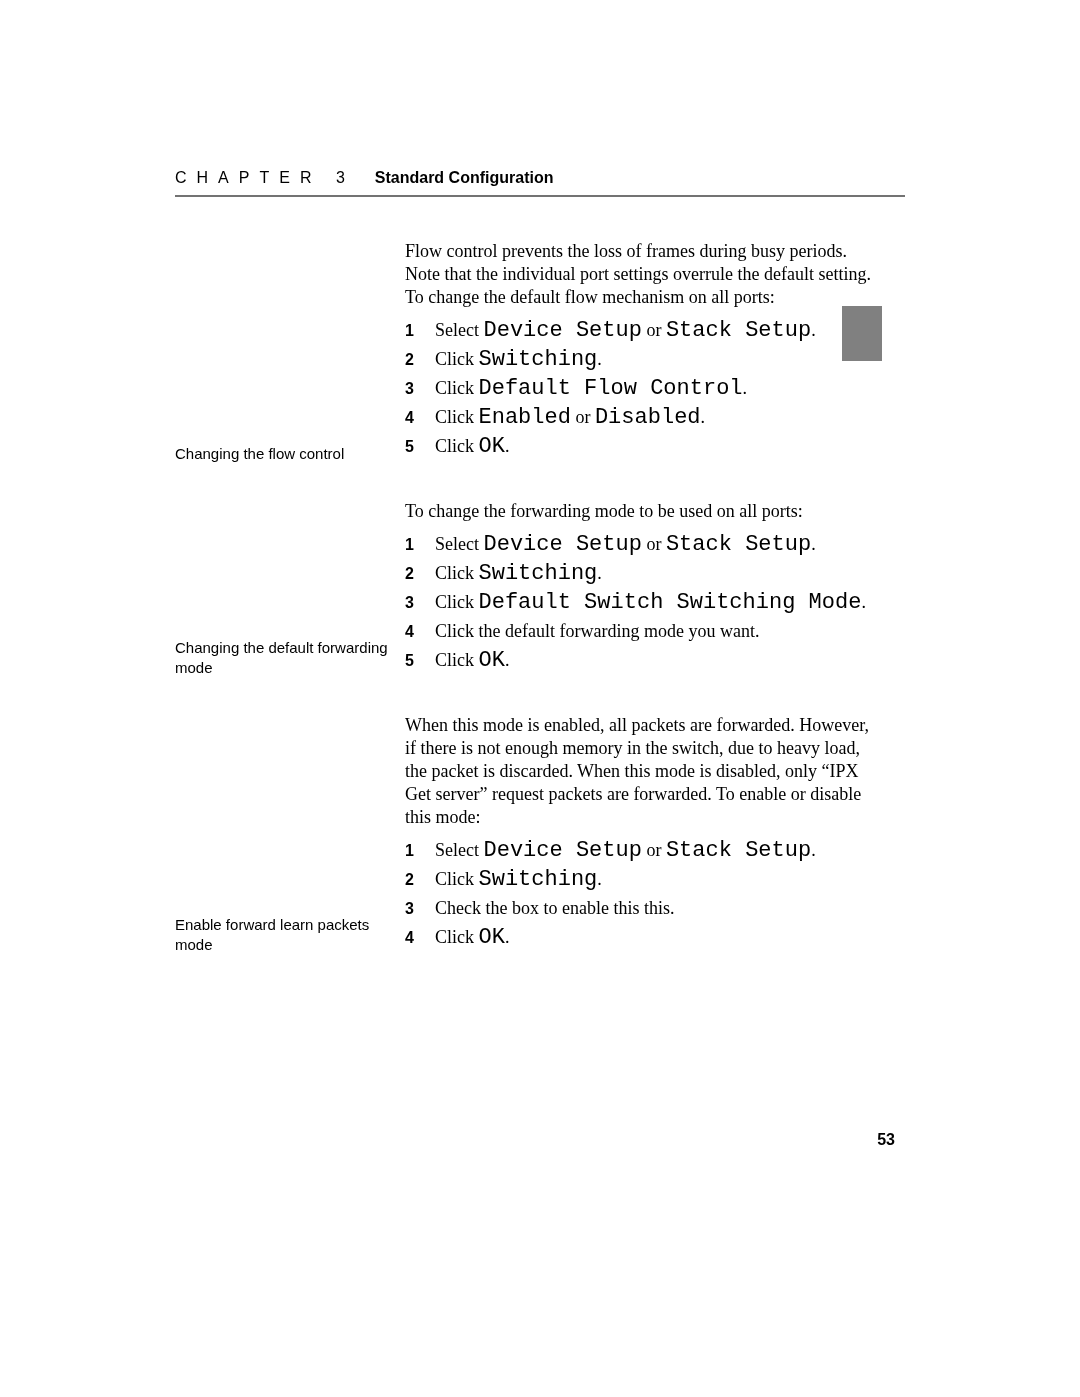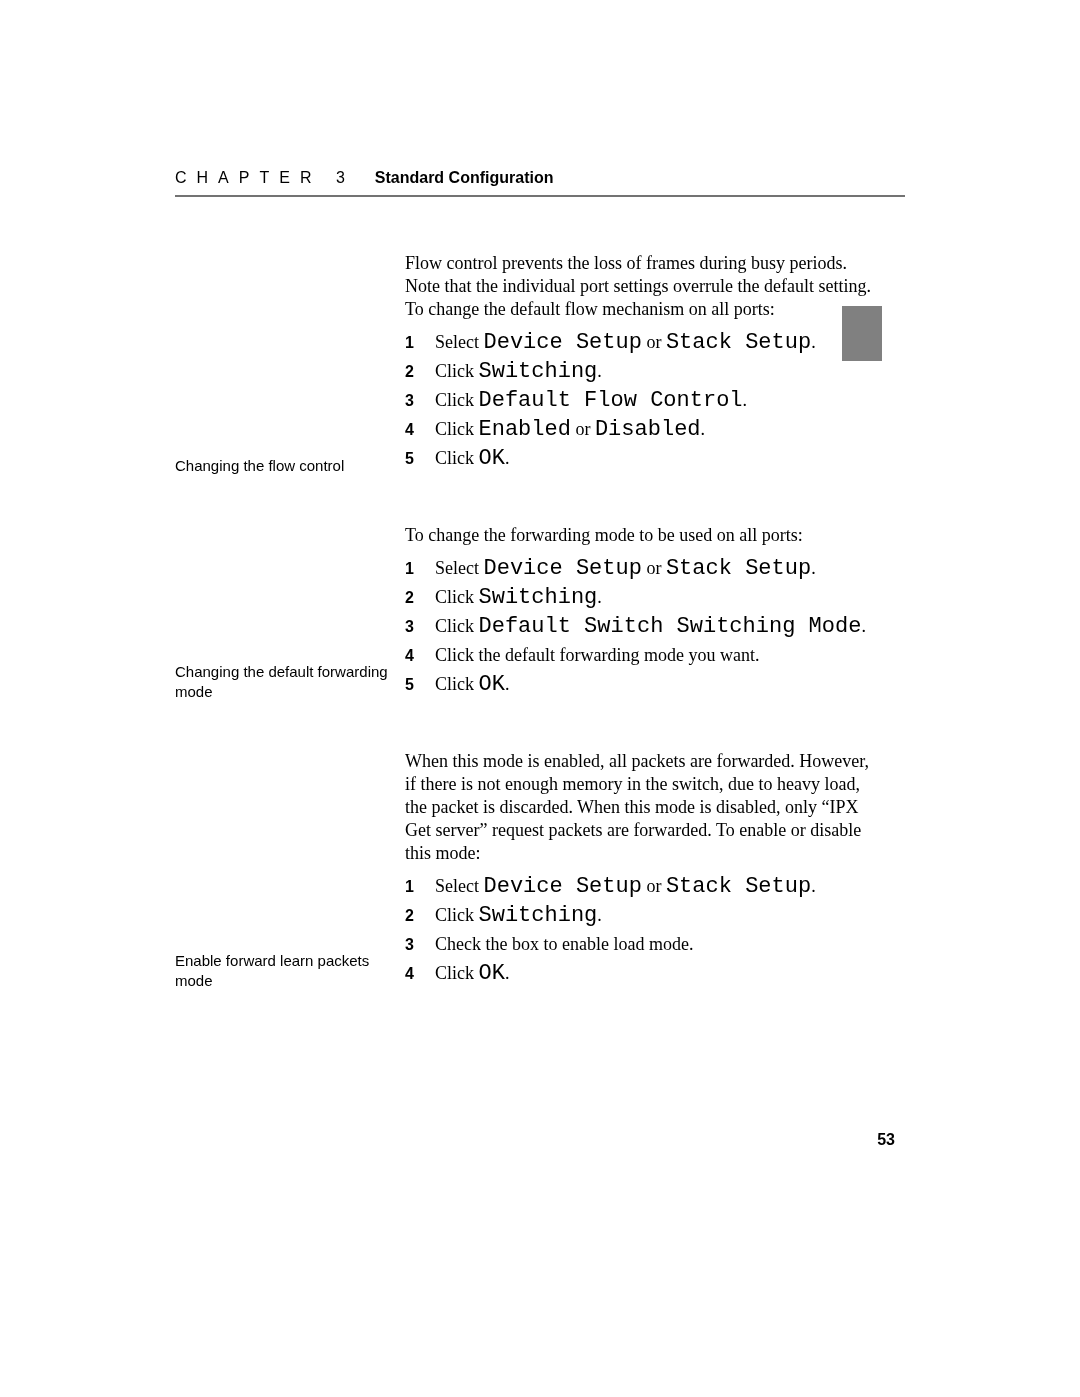--- a/index.html
+++ b/index.html
@@ -62,21 +62,20 @@
     font-family: Arial, Helvetica, sans-serif;
     font-size: 15px;
     line-height: 20px;
     flex-shrink: 0;
   }
   .body-col {
     flex: 1;
     font-family: "Times New Roman", Times, serif;
     font-size: 18px;
     line-height: 23px;
-    margin-top: 12px;
   }
   .intro {
     margin-bottom: 10px;
   }
   ol.steps {
     list-style: none;
     padding: 0;
     margin: 0;
   }
   ol.steps li {
@@ -190,21 +189,21 @@
           <li>
             <span class="step-num">1</span>
             <span class="step-text"><span>Select </span><span class="mono">Device Setup</span><span> or </span><span class="mono">Stack Setup</span><span>.</span></span>
           </li>
           <li>
             <span class="step-num">2</span>
             <span class="step-text"><span>Click </span><span class="mono">Switching</span><span>.</span></span>
           </li>
           <li>
             <span class="step-num">3</span>
-            <span class="step-text"><span>Check the box to enable load mode.</span></span>
+            <span class="step-text"><span>Check the box to enable this this.</span></span>
           </li>
           <li>
             <span class="step-num">4</span>
             <span class="step-text"><span>Click </span><span class="mono">OK</span><span>.</span></span>
           </li>
         </ol>
       </div>
     </div>
   </div>
 

